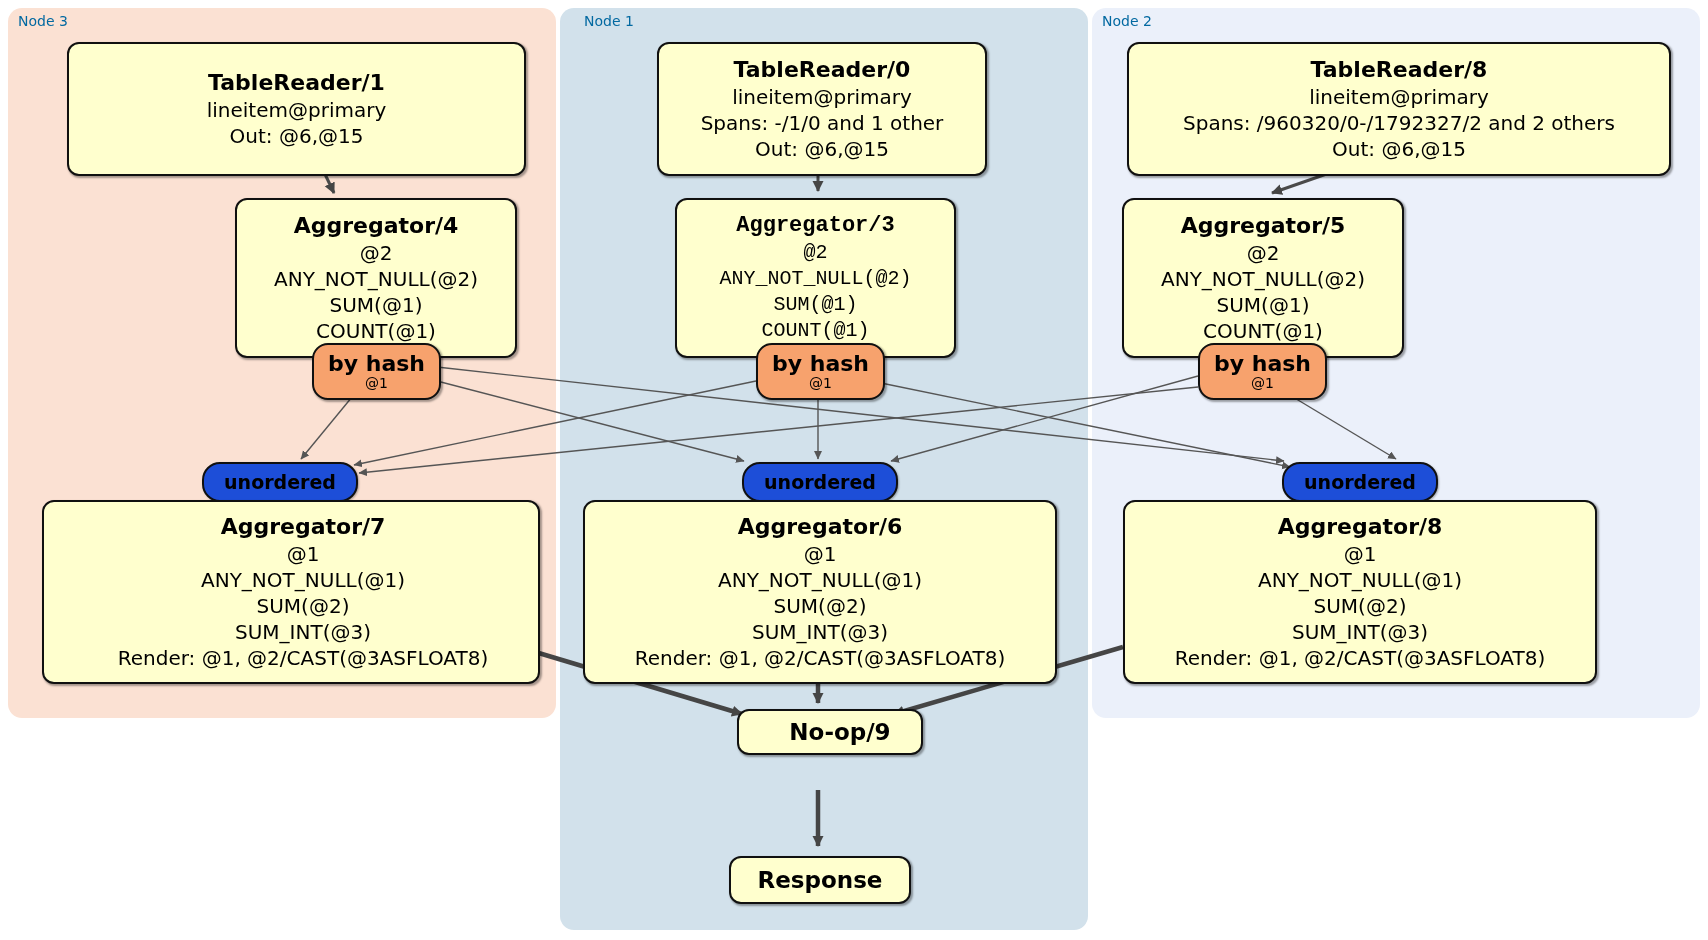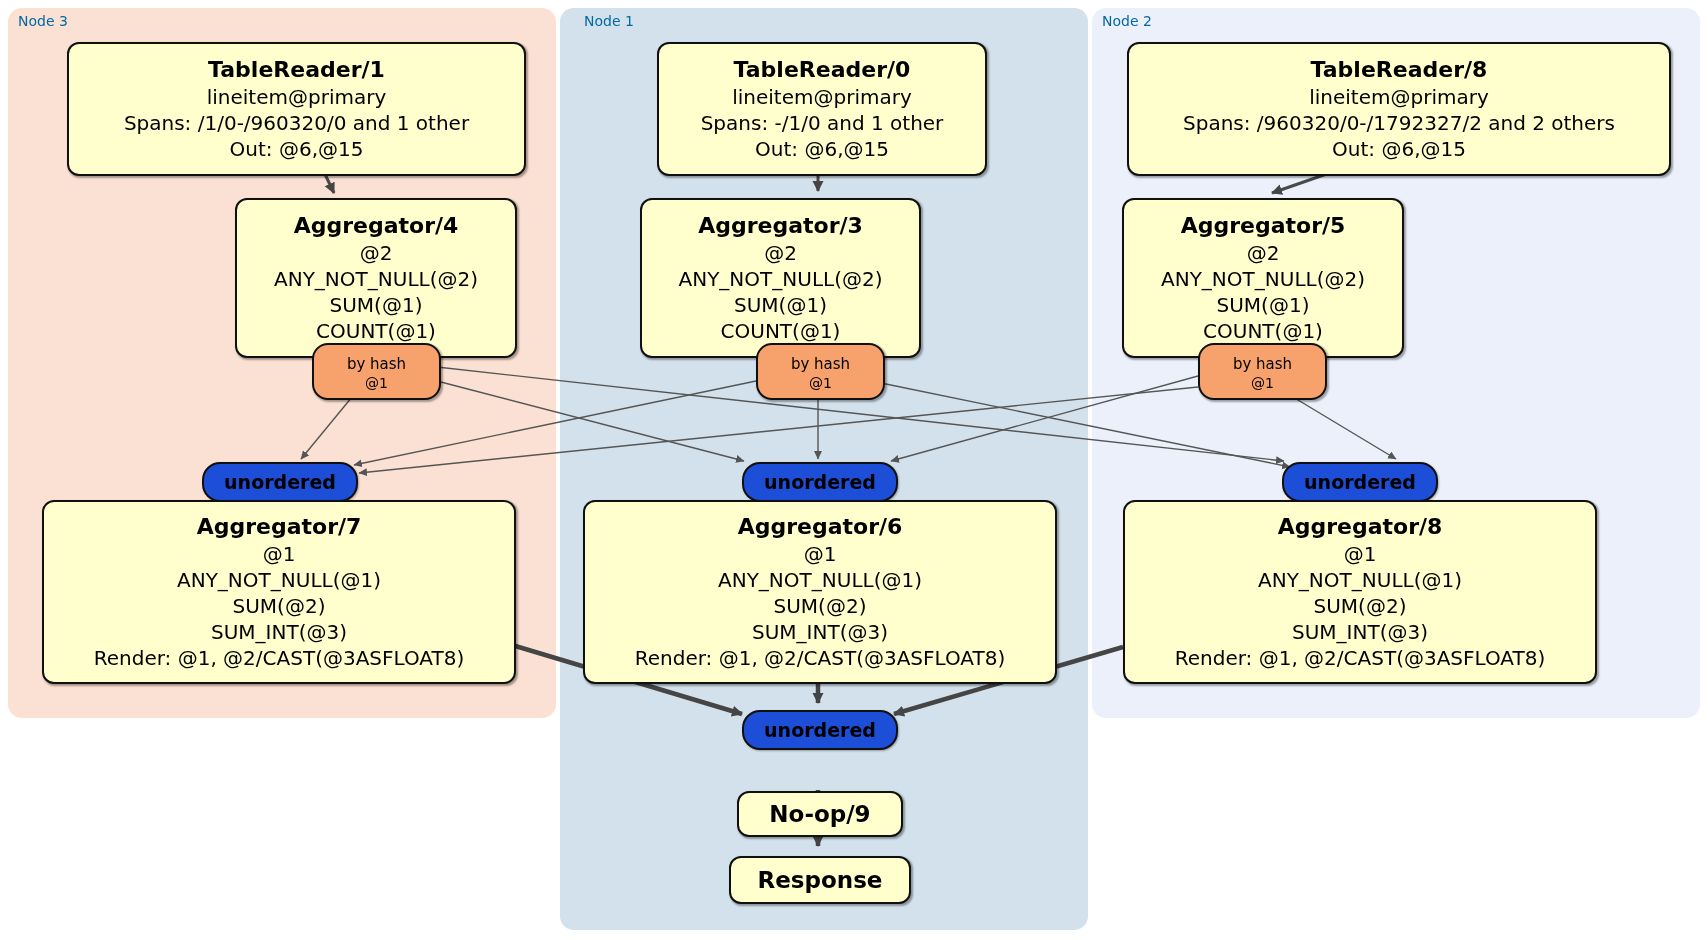--- a/index.html
+++ b/index.html
@@ -17,21 +17,21 @@
     display:flex;flex-direction:column;justify-content:center;align-items:center;
     text-align:center;box-shadow:1.5px 1.5px 2px rgba(0,0,0,0.35);
   }
   .pbox .t{font-size:22px;font-weight:bold;line-height:28px;white-space:nowrap;}
   .pbox .ln{font-size:20px;line-height:26px;white-space:nowrap;}
   .router{
     position:absolute;background:#f7a26d;border:2px solid #101010;border-radius:16px;
     display:flex;flex-direction:column;justify-content:center;align-items:center;
     text-align:center;box-shadow:1.5px 1.5px 2px rgba(0,0,0,0.35);
   }
-  .router .rt{font-size:15px;font-weight:normal;line-height:22px;}
+  .router .rt{font-size:22px;font-weight:bold;line-height:22px;}
   .router .rk{font-size:14px;line-height:16px;}
   .sync{
     position:absolute;background:#1d4ed8;border:2px solid #101010;border-radius:18px;
     display:flex;justify-content:center;align-items:center;text-align:center;
     font-size:19px;font-weight:bold;box-shadow:1px 1px 2px rgba(0,0,0,0.3);
   }
   .bigt{font-size:23px;font-weight:bold;}
   svg.edges{position:absolute;left:0;top:0;pointer-events:none;}
   .ethin{stroke:#555;stroke-width:1.4;fill:none;}
   .emed{stroke:#4a4a4a;stroke-width:3;fill:none;}
@@ -87,56 +87,55 @@
     </g>
 
     <g>
       <line class="ethick" x1="818" y1="790" x2="818" y2="846" marker-end="url(#ah)"></line>
     </g>
   </svg>
 
   <div class="pbox" style="left:67px;top:42px;width:455px;height:130px;">
     <div class="t">TableReader/1</div>
     <div class="ln">lineitem@primary</div>
-    <div class="ln">Spans: /1/0-/960320/0 and 1 other</div>
     <div class="ln">Out: @6,@15</div>
   </div>
 
   <div class="pbox" style="left:235px;top:198px;width:278px;height:156px;">
     <div class="t">Aggregator/4</div>
     <div class="ln">@2</div>
     <div class="ln">ANY_NOT_NULL(@2)</div>
     <div class="ln">SUM(@1)</div>
     <div class="ln">COUNT(@1)</div>
   </div>
 
   <div class="router" style="left:312px;top:343px;width:125px;height:53px;">
     <div class="rt">by hash</div>
     <div class="rk">@1</div>
   </div>
 
   <div class="sync" style="left:202px;top:462px;width:152px;height:36px;">unordered</div>
 
-  <div class="pbox" style="left:42px;top:500px;width:470px;height:180px;">
+  <div class="pbox" style="left:42px;top:500px;width:470px;height:180px;padding-left:24px;">
     <div class="t">Aggregator/7</div>
     <div class="ln">@1</div>
     <div class="ln">ANY_NOT_NULL(@1)</div>
     <div class="ln">SUM(@2)</div>
     <div class="ln">SUM_INT(@3)</div>
     <div class="ln">Render: @1, @2/CAST(@3ASFLOAT8)</div>
   </div>
 
   <div class="pbox" style="left:657px;top:42px;width:326px;height:130px;">
     <div class="t">TableReader/0</div>
     <div class="ln">lineitem@primary</div>
     <div class="ln">Spans: -/1/0 and 1 other</div>
     <div class="ln">Out: @6,@15</div>
   </div>
 
-  <div class="pbox" style="left:640px;top:198px;width:277px;height:156px;">
+  <div class="pbox" style="left:675px;top:198px;width:277px;height:156px;font-family:Liberation Mono, monospace;">
     <div class="t">Aggregator/3</div>
     <div class="ln">@2</div>
     <div class="ln">ANY_NOT_NULL(@2)</div>
     <div class="ln">SUM(@1)</div>
     <div class="ln">COUNT(@1)</div>
   </div>
 
   <div class="router" style="left:756px;top:343px;width:125px;height:53px;">
     <div class="rt">by hash</div>
     <div class="rk">@1</div>
@@ -179,21 +178,21 @@
     <div class="t">Aggregator/8</div>
     <div class="ln">@1</div>
     <div class="ln">ANY_NOT_NULL(@1)</div>
     <div class="ln">SUM(@2)</div>
     <div class="ln">SUM_INT(@3)</div>
     <div class="ln">Render: @1, @2/CAST(@3ASFLOAT8)</div>
   </div>
 
   <div class="sync" style="left:742px;top:710px;width:152px;height:36px;">unordered</div>
 
-  <div class="pbox" style="left:737px;top:791px;width:162px;height:42px;">
+  <div class="pbox" style="left:737px;top:709px;width:162px;height:42px;padding-left:20px;">
     <div class="bigt">No-op/9</div>
   </div>
 
   <div class="pbox" style="left:729px;top:856px;width:178px;height:44px;">
     <div class="bigt">Response</div>
   </div>
 
 </div>
 
 </body></html>

